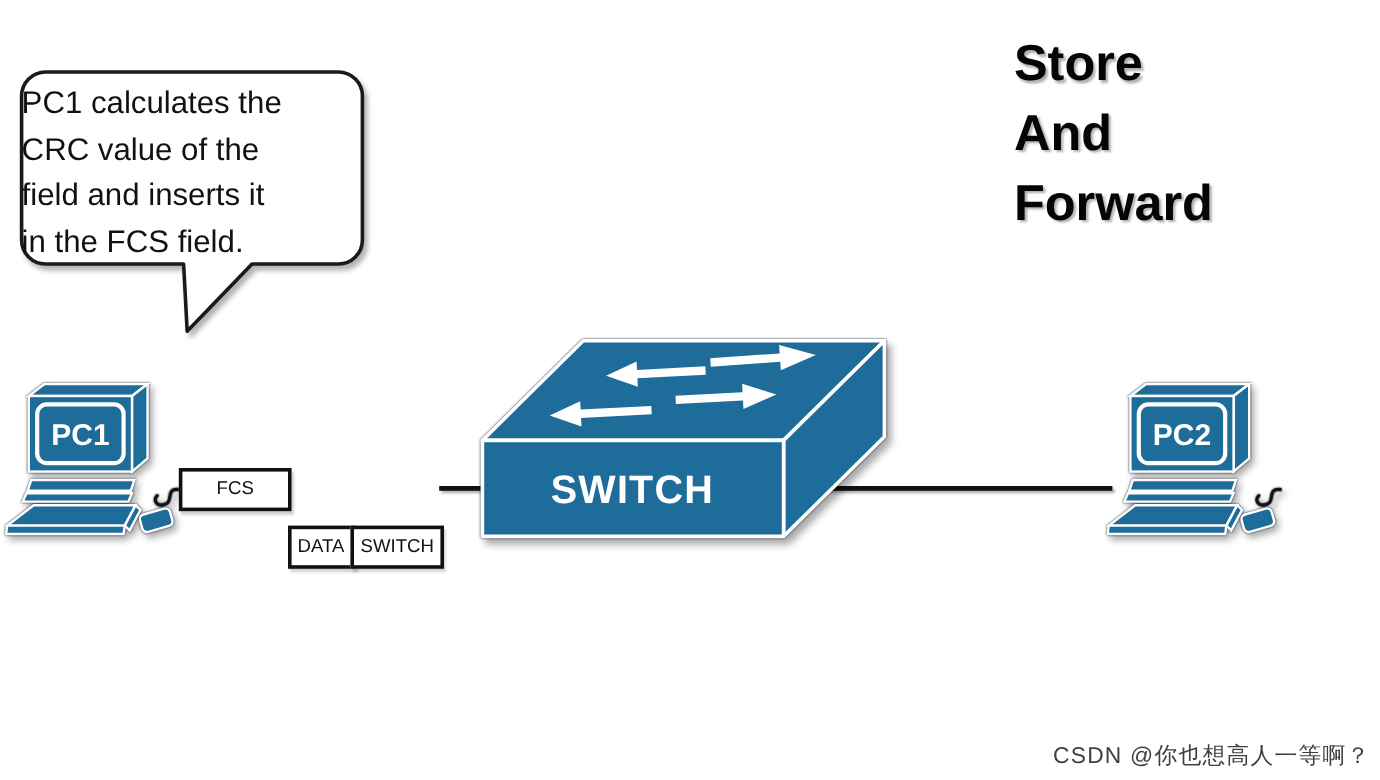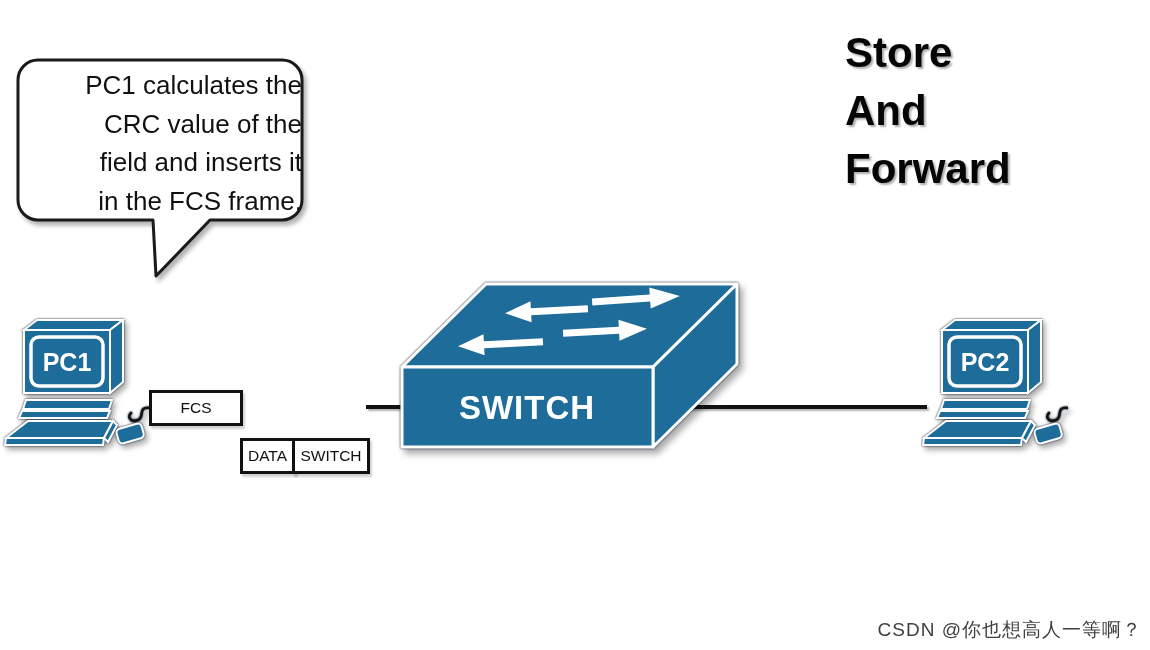--- a/index.html
+++ b/index.html
@@ -5,21 +5,21 @@
   html,body{margin:0;padding:0;background:#ffffff;}
   .stage{
     position:relative;width:1150px;height:650px;background:#ffffff;overflow:hidden;
     font-family:"Liberation Sans", sans-serif;
   }
 
   
   .bubble-svg{position:absolute;left:0;top:40px;filter:drop-shadow(3px 4px 2px rgba(0,0,0,0.30));}
   .bubble-path{fill:#ffffff;stroke:#1a1a1a;stroke-width:3;stroke-linejoin:round;}
   .callout-text{
-    position:absolute;left:18px;top:66px;width:284px;text-align:right;
+    position:absolute;left:18px;top:66px;width:284px;text-align:left;
     font-size:26px;line-height:38.5px;color:#111111;
   }
 
   
   .title{
     position:absolute;left:845px;top:24px;width:260px;
     font-size:42px;font-weight:700;line-height:58px;color:#050505;
     text-shadow:2px 2px 2px rgba(110,110,110,0.55);
   }
 
@@ -66,21 +66,21 @@
 
 <div class="stage">
 
   <svg class="bubble-svg" width="330" height="250" viewBox="0 0 330 250">
     <path class="bubble-path" d="M 38 20 H 282 A 20 20 0 0 1 302 40 V 160 A 20 20 0 0 1 282 180 H 210 L 156 236 L 153 180 H 38 A 20 20 0 0 1 18 160 V 40 A 20 20 0 0 1 38 20 Z"></path>
   </svg>
   <div class="callout-text">
     <div>PC1 calculates the</div>
     <div>CRC value of the</div>
     <div>field and inserts it</div>
-    <div>in the FCS frame.</div>
+    <div>in the FCS field.</div>
   </div>
 
   <div class="title">
     <div>Store</div>
     <div>And</div>
     <div>Forward</div>
   </div>
 
   <div class="link link-frame-switch"></div>
   <div class="link link-switch-pc2"></div>

